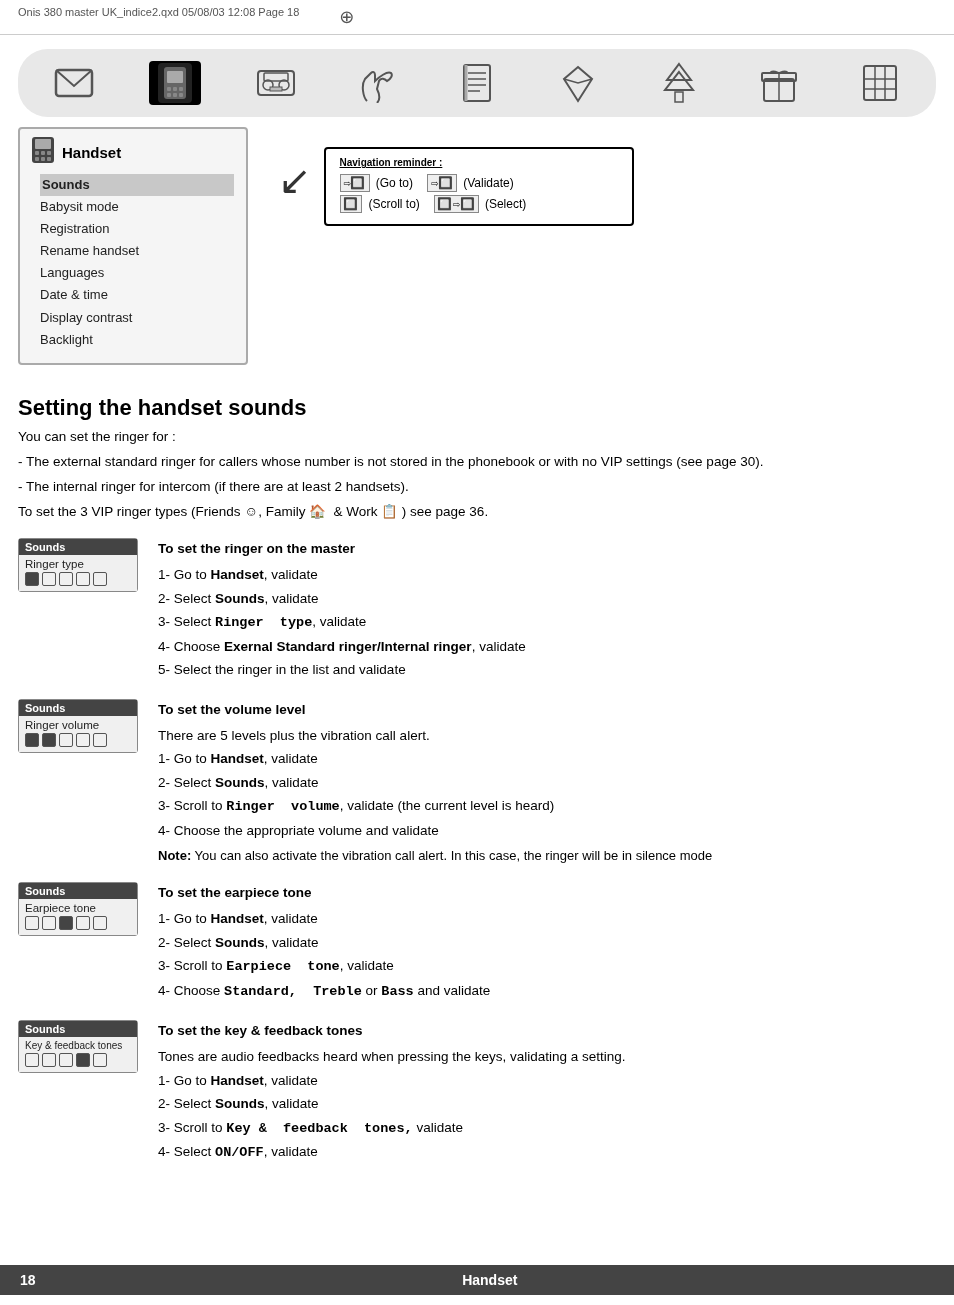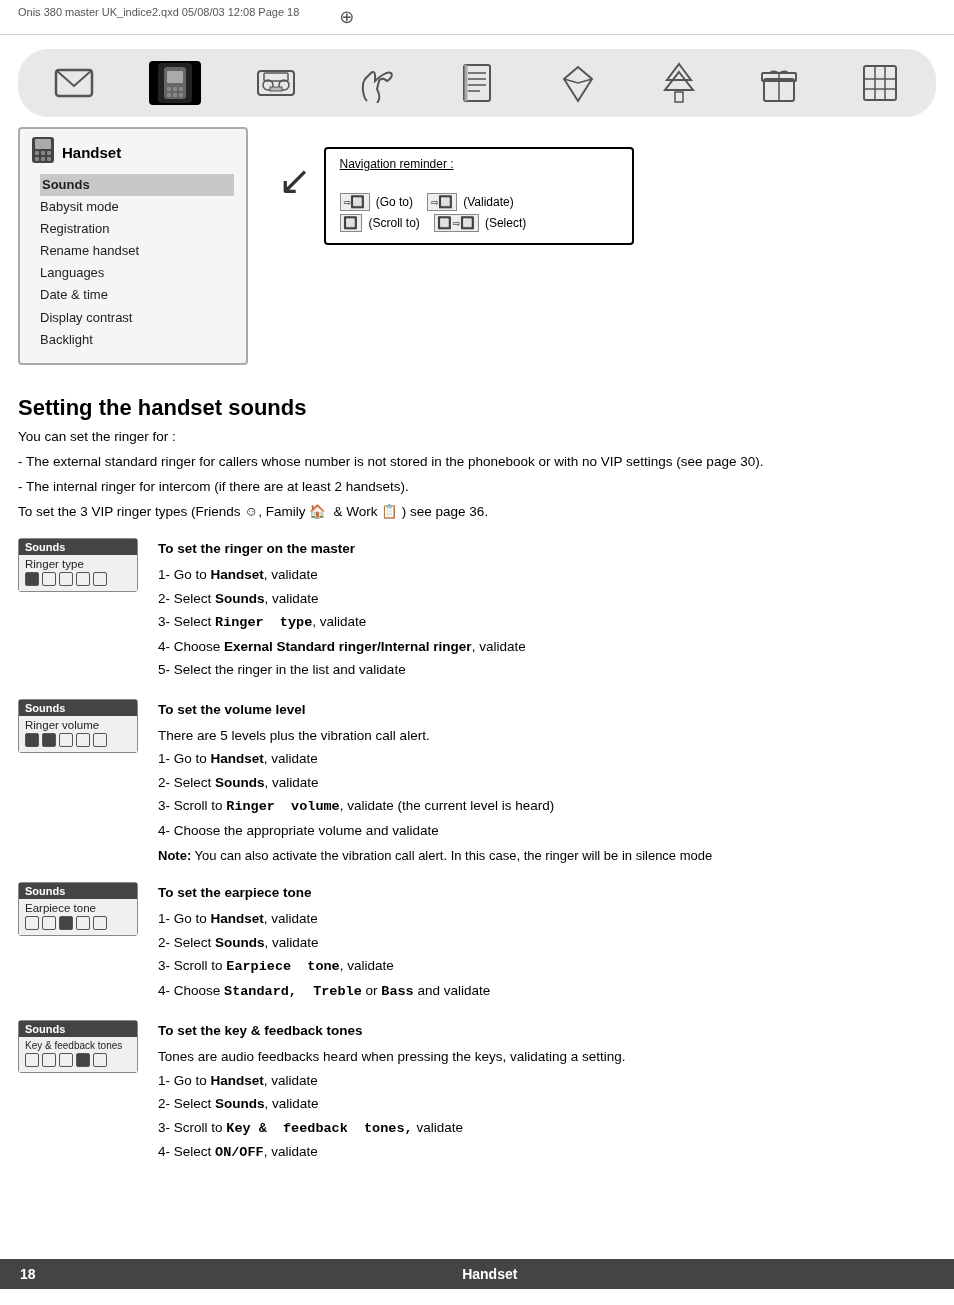--- a/index.html
+++ b/index.html
@@ -87,24 +87,24 @@
     .nav-reminder {
       border: 2px solid #000;
       border-radius: 4px;
       padding: 8px 14px;
       float: left;
       width: 310px;
       margin-top: 10px;
       font-size: 12px;
     }
     .nav-reminder .nav-title {
-      font-weight: normal;
+      font-weight: bold;
       text-decoration: underline;
-      margin-bottom: 22px;
-      font-size: 12px;
+      margin-bottom: 6px;
+      font-size: 10px;
     }
     .nav-reminder .nav-row {
       display: flex;
       align-items: center;
       gap: 6px;
       margin-bottom: 3px;
     }
 
     
     .clearfix::after { content: ''; display: table; clear: both; }
@@ -455,16 +455,16 @@
       <div class="inst-step">Tones are audio feedbacks heard when pressing the keys, validating a setting.</div>
       <div class="inst-step">1- Go to <strong>Handset</strong>, validate</div>
       <div class="inst-step">2- Select <strong>Sounds</strong>, validate</div>
       <div class="inst-step">3- Scroll to <strong><span style="font-family:'Courier New',monospace;">Key &amp;&nbsp;&nbsp;feedback&nbsp;&nbsp;tones,</span></strong> validate</div>
       <div class="inst-step">4- Select <strong><span style="font-family:'Courier New',monospace;">ON/OFF</span></strong>, validate</div>
     </div>
   </div>
 
 </div>
 
-<div class="footer-bar" style="position:fixed; bottom:16px; width:954px;">
+<div class="footer-bar" style="position:fixed; bottom:10px; width:954px;">
   <span class="footer-page">18</span>
   <span class="footer-center">Handset</span>
 </div>
 
 </body></html>

